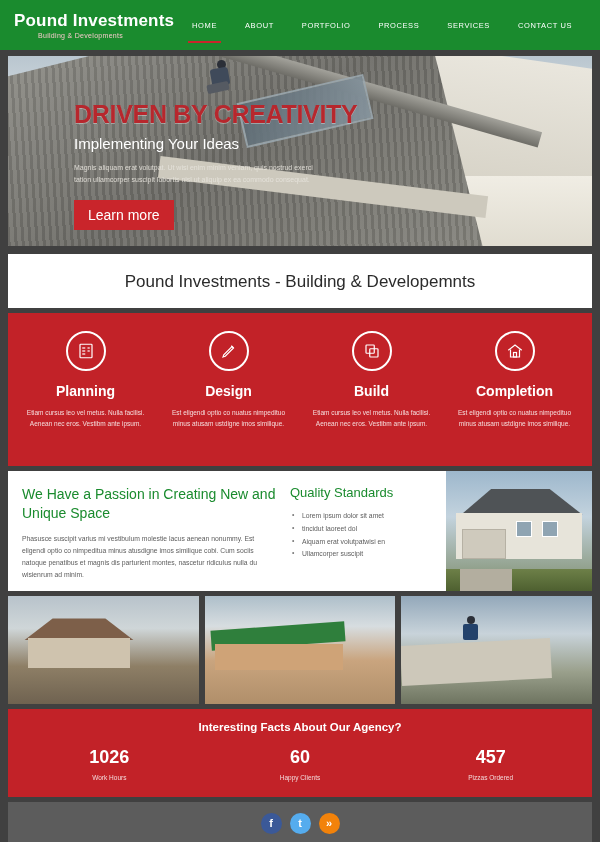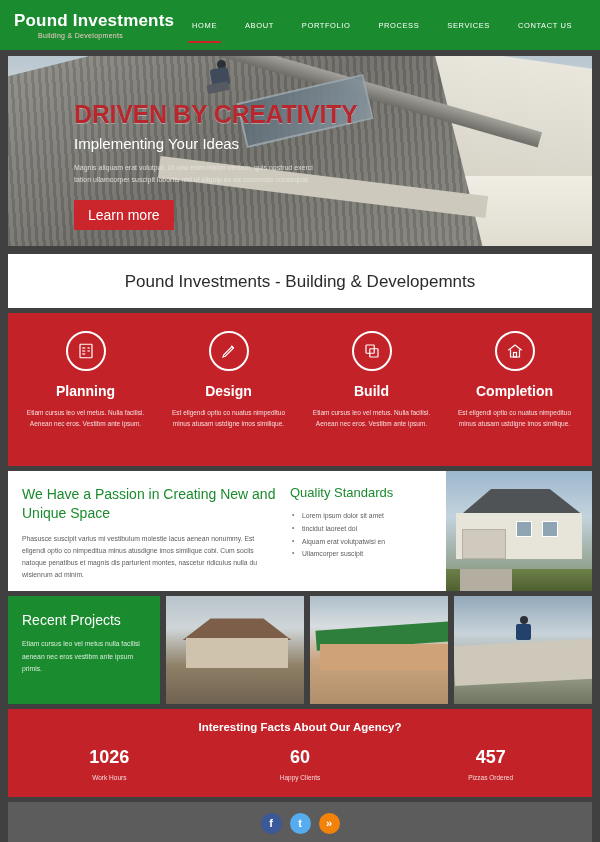--- a/index.html
+++ b/index.html
@@ -442,24 +442,20 @@
       <div class="house-drive"></div>
       <div class="house-roof"></div>
       <div class="house-body"></div>
       <div class="house-garage"></div>
       <div class="house-win" style="left:70px"></div>
       <div class="house-win" style="left:96px"></div>
     </div>
   </div>
 
   <div class="projects">
-    <div class="proj-text">
-      <div class="proj-h">Recent Projects</div>
-      <div class="proj-p">Etiam cursus leo vel metus nulla facilisi aenean nec eros vestibm ante ipsum primis.</div>
-    </div>
     <div class="proj-img p1">
       <div class="p-roofA"></div>
       <div class="p-wallA"></div>
     </div>
     <div class="proj-img p2">
       <div class="p-roofB"></div>
       <div class="p-wallB"></div>
     </div>
     <div class="proj-img p3">
       <div class="p-roofC"></div>

